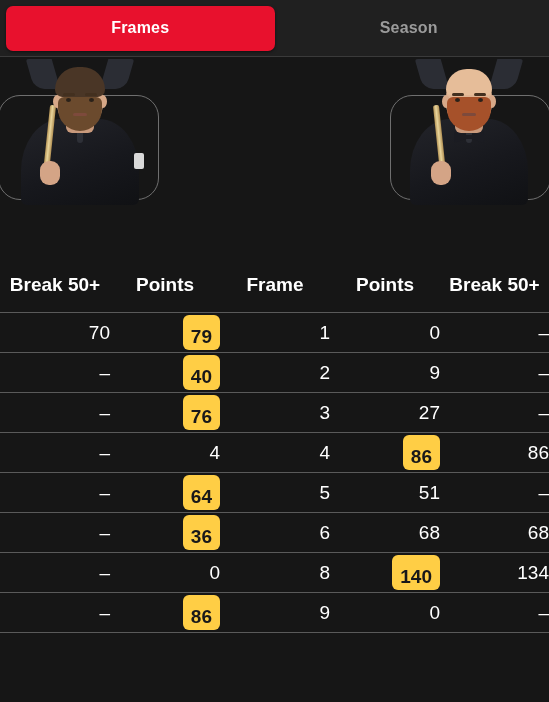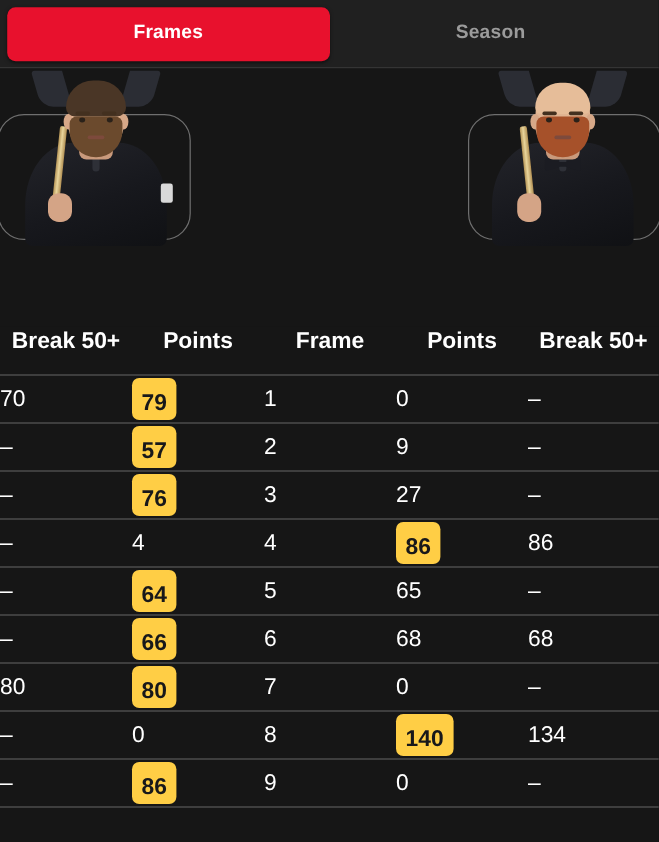--- a/index.html
+++ b/index.html
@@ -163,21 +163,21 @@
   }
   .score-table th {
     font-size: 19px;
     font-weight: bold;
     color: #ffffff;
     padding: 2px 0 16px 0;
     text-align: center;
   }
   .score-table td {
     height: 40px;
-    text-align: left;
+    text-align: right;
     font-size: 19px;
     color: #ffffff;
     border-top: 1px solid #5a5a5a;
     vertical-align: middle;
   }
   .score-table tr:last-child td { border-bottom: 1px solid #5a5a5a; }
 
   .col-a { width: 110px; }
   .col-b { width: 110px; }
   .col-c { width: 110px; }
@@ -283,21 +283,21 @@
     <tbody id="rows-body">
         <tr>
           <td><span class="plain">70</span></td>
           <td><span class="badge">79</span></td>
           <td><span class="plain">1</span></td>
           <td><span class="plain">0</span></td>
           <td><span class="plain">–</span></td>
         </tr>
         <tr>
           <td><span class="plain">–</span></td>
-          <td><span class="badge">57</span></td>
+          <td><span class="badge">40</span></td>
           <td><span class="plain">2</span></td>
           <td><span class="plain">9</span></td>
           <td><span class="plain">–</span></td>
         </tr>
         <tr>
           <td><span class="plain">–</span></td>
           <td><span class="badge">76</span></td>
           <td><span class="plain">3</span></td>
           <td><span class="plain">27</span></td>
           <td><span class="plain">–</span></td>
@@ -306,36 +306,29 @@
           <td><span class="plain">–</span></td>
           <td><span class="plain">4</span></td>
           <td><span class="plain">4</span></td>
           <td><span class="badge">86</span></td>
           <td><span class="plain">86</span></td>
         </tr>
         <tr>
           <td><span class="plain">–</span></td>
           <td><span class="badge">64</span></td>
           <td><span class="plain">5</span></td>
-          <td><span class="plain">65</span></td>
-          <td><span class="plain">–</span></td>
-        </tr>
-        <tr>
-          <td><span class="plain">–</span></td>
-          <td><span class="badge">66</span></td>
+          <td><span class="plain">51</span></td>
+          <td><span class="plain">–</span></td>
+        </tr>
+        <tr>
+          <td><span class="plain">–</span></td>
+          <td><span class="badge">36</span></td>
           <td><span class="plain">6</span></td>
           <td><span class="plain">68</span></td>
           <td><span class="plain">68</span></td>
-        </tr>
-        <tr>
-          <td><span class="plain">80</span></td>
-          <td><span class="badge">80</span></td>
-          <td><span class="plain">7</span></td>
-          <td><span class="plain">0</span></td>
-          <td><span class="plain">–</span></td>
         </tr>
         <tr>
           <td><span class="plain">–</span></td>
           <td><span class="plain">0</span></td>
           <td><span class="plain">8</span></td>
           <td><span class="badge">140</span></td>
           <td><span class="plain">134</span></td>
         </tr>
         <tr>
           <td><span class="plain">–</span></td>

